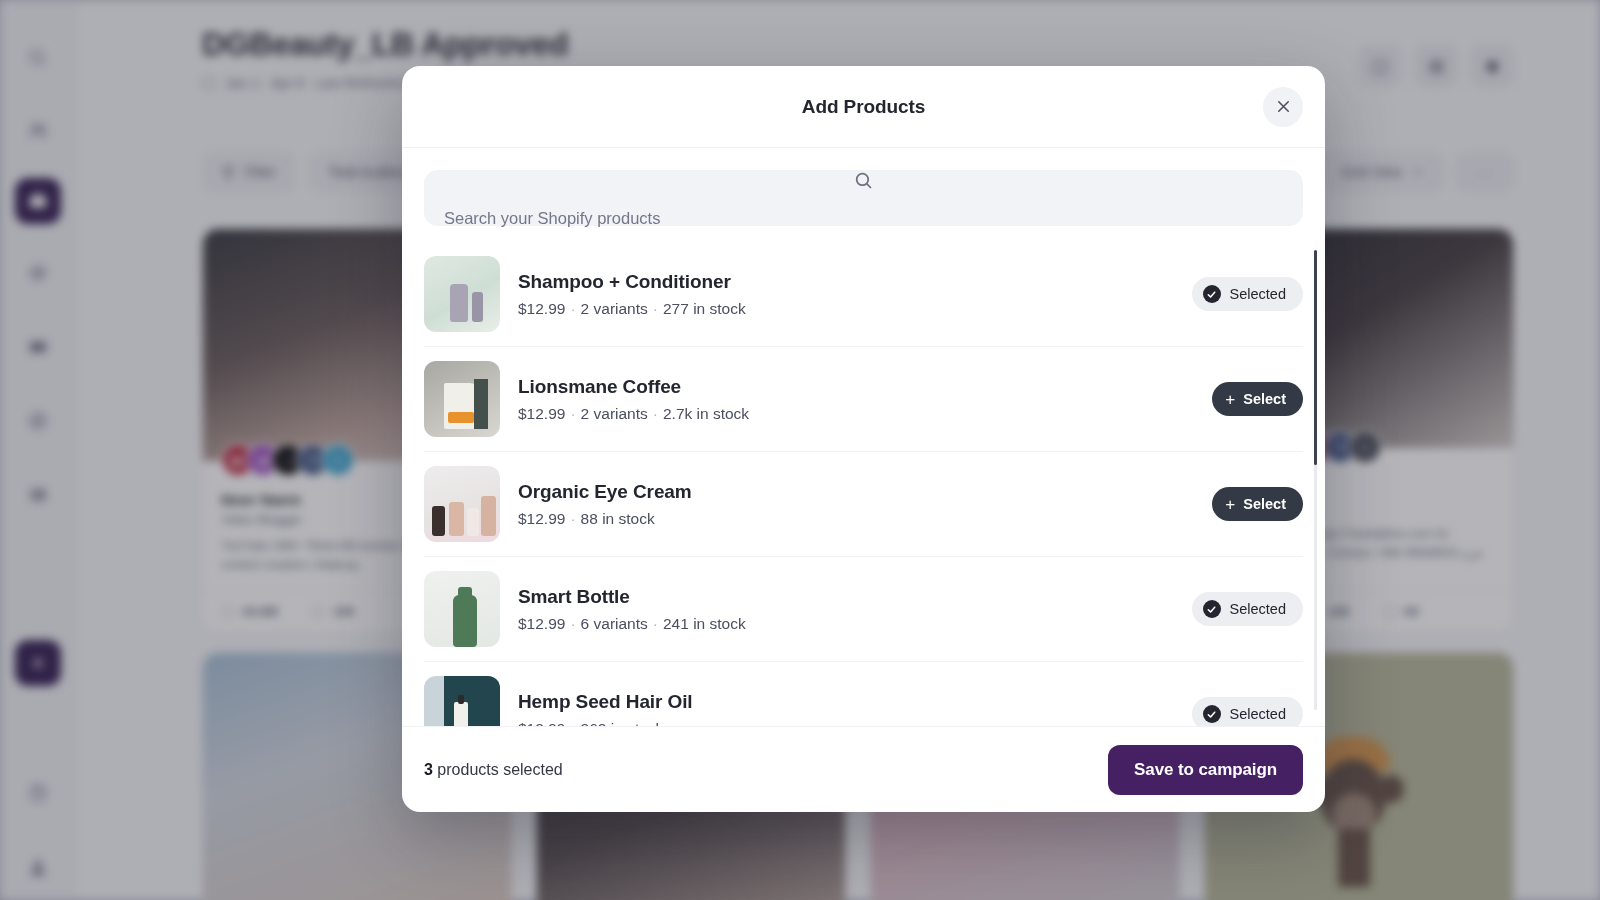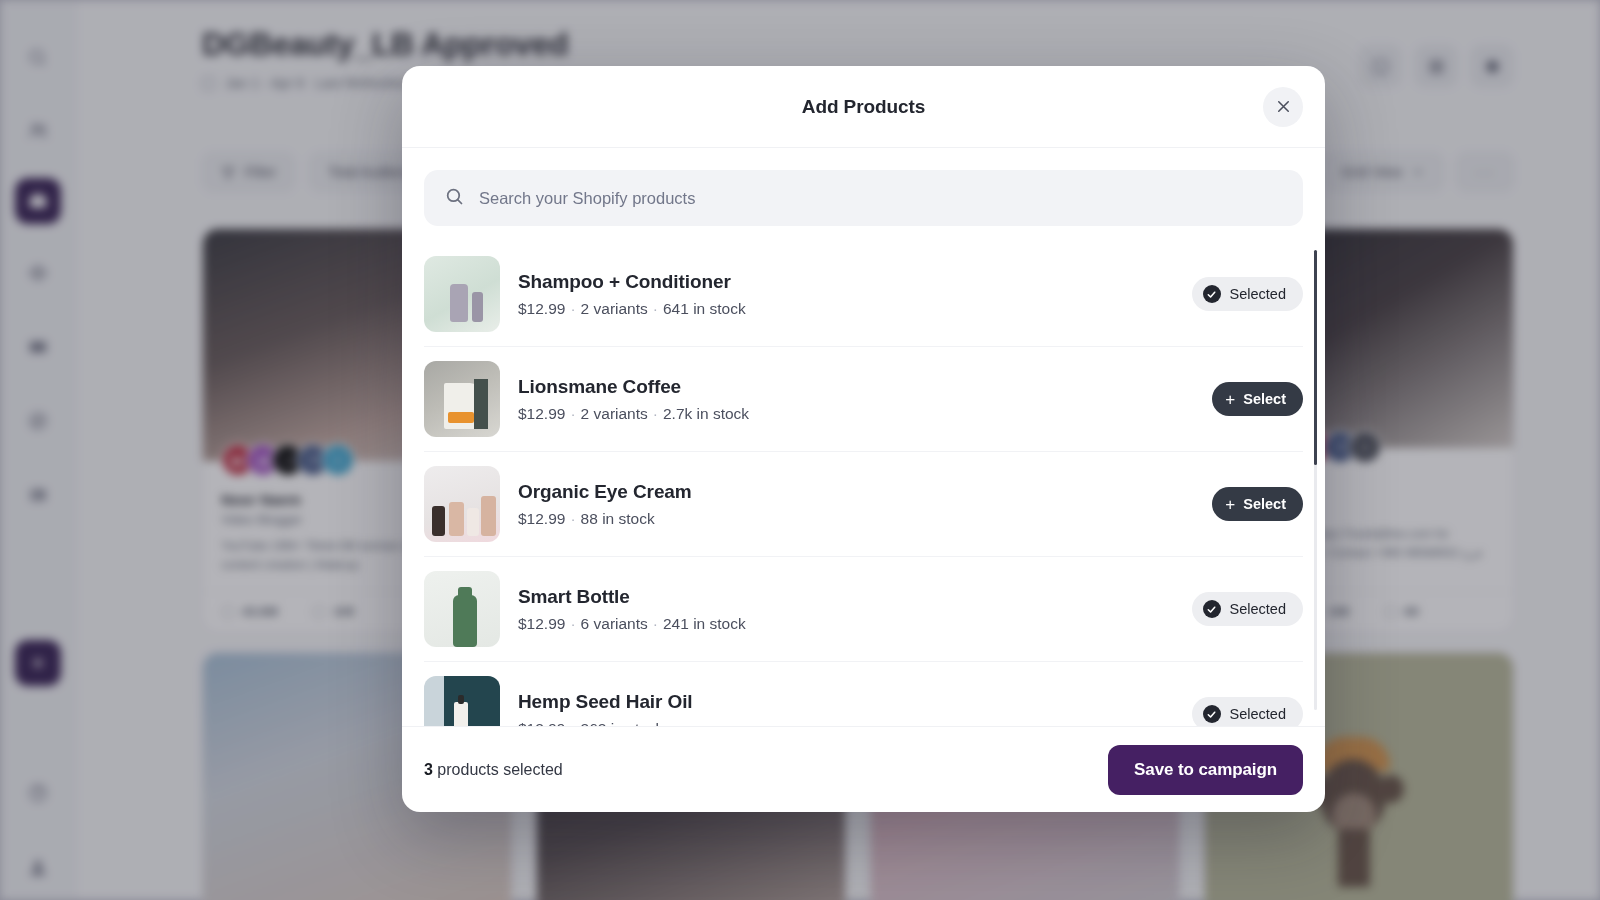--- a/index.html
+++ b/index.html
@@ -115,21 +115,21 @@
     position: absolute; right: 22px; top: 50%; transform: translateY(-50%);
     width: 40px; height: 40px; border-radius: 50%;
     background: #f1f2f5; border: none; cursor: pointer;
     display: flex; align-items: center; justify-content: center;
     color: #4a4e5c;
   }
 
   .m-searchwrap { padding: 22px 22px 16px 22px; flex: 0 0 auto; }
   .m-search {
     height: 56px; border-radius: 14px; background: #f2f3f6;
-    display: flex; align-items: center; gap: 14px; padding: 0 20px;
+    display: flex; align-items: center; gap: 14px; padding: 0 20px; flex-direction: column;
   }
   .m-search svg { flex: 0 0 auto; color: #6d7180; }
   .m-search input {
     border: none; outline: none; background: transparent;
     font-family: "Liberation Sans", sans-serif;
     font-size: 16.5px; color: #2c2f3a; width: 100%;
   }
   .m-search input::placeholder { color: #72778a; }
 
   .m-list {
@@ -465,21 +465,21 @@
   <div class="m-list">
 
     <div class="p-row">
       <div class="p-thumb" style="background:linear-gradient(150deg,#dfe9e2 0%,#cfded4 55%,#e9eee9 100%)">
         <div style="position:absolute;left:26px;bottom:10px;width:18px;height:38px;background:#a9a4b4;border-radius:4px 4px 3px 3px;"></div>
         <div style="position:absolute;left:48px;bottom:10px;width:11px;height:30px;background:#9a95a6;border-radius:3px;"></div>
       </div>
       <div class="p-info">
         <div class="p-name">Shampoo + Conditioner</div>
         <div class="p-meta">
-          <span>$12.99</span><span class="sep">·</span><span>2 variants</span><span class="sep">·</span><span>641 in stock</span>
+          <span>$12.99</span><span class="sep">·</span><span>2 variants</span><span class="sep">·</span><span>277 in stock</span>
         </div>
       </div>
       <button class="btn-selected">
         <span class="check-dot">
           <svg width="11" height="11" viewBox="0 0 24 24" fill="none" stroke="#fff" stroke-width="3.4" stroke-linecap="round" stroke-linejoin="round">
               <path d="M5 12.5l5 5L19 7"></path>
             </svg>
         </span>
         <span>Selected</span>
       </button>

